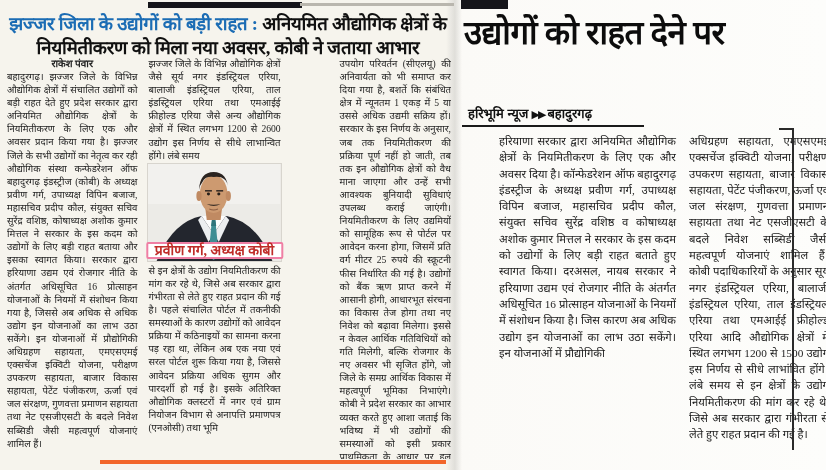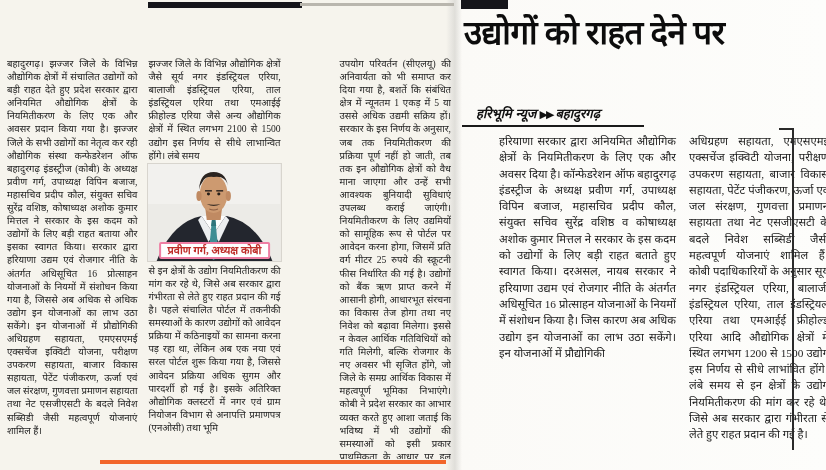--- a/index.html
+++ b/index.html
@@ -24,30 +24,30 @@
   .lcol{font-size:9.6px;line-height:13.1px;text-align:justify;color:#242424;}
   .lcol1{width:151px;}
   .lcol2{width:153px;}
   .lcol3{width:129px;margin-left:48px;}
   .byline-left{text-align:center;font-weight:bold;font-size:10px;line-height:13px;}
   .photo{position:relative;width:100%;height:97px;margin:2px 0 3px 0;background:#eceae5;
     outline:1px solid #d8d5ce;}
   .photo svg{display:block;width:100%;height:100%;}
   .photo-caption{position:absolute;left:50%;bottom:2px;transform:translateX(-50%);
     background:#ffffff;border:2px solid #ef7fa4;border-radius:2px;
-    color:#bf2c28;font-weight:bold;font-size:11px;line-height:11px;
+    color:#bf2c28;font-weight:bold;font-size:14px;line-height:11px;
     padding:1px 7px;white-space:nowrap;}
   .orange-rule{position:absolute;left:100px;top:460px;width:346px;height:4px;background:#f2662a;}
   
   .art-right{position:absolute;left:456px;top:0;width:370px;height:470px;}
   .bar-black-right{position:absolute;left:5px;top:0;width:47px;height:9px;background:#15151a;}
   .hl-right{position:absolute;left:8px;top:12px;width:354px;
     font-size:33px;font-weight:bold;line-height:1.28;color:#0c0c0c;letter-spacing:-0.5px;}
-  .byline-right{position:absolute;left:20px;top:104px;font-size:13px;font-weight:bold;color:#111;
-    font-family:"Liberation Sans","DejaVu Sans",sans-serif;font-style:italic;}
+  .byline-right{position:absolute;left:12px;top:104px;font-size:13px;font-weight:bold;color:#111;
+    font-family:"Liberation Sans","DejaVu Sans",sans-serif;}
   .byline-right .arrows{font-size:11px;letter-spacing:-2px;padding:0 3px;}
   .byline-rule{position:absolute;left:6px;top:125px;width:182px;height:2px;background:#1a1a1a;}
   .cols-right{position:absolute;left:8px;top:133px;width:330px;height:330px;
     display:flex;gap:13px;overflow:hidden;margin-left:35px;}
   .rcol{font-size:11.3px;line-height:16.3px;text-align:justify;color:#1d1d1d;}
   .rcol1{width:177px;}
   .rcol2{width:140px;}
   .vrule{position:absolute;left:336px;top:128px;width:2px;height:322px;background:#2a2a2a;}
   .vrule-tick{position:absolute;left:323px;top:128px;width:15px;height:2px;background:#2a2a2a;}
 </style>
@@ -55,28 +55,33 @@
 <body>
 
 <div class="page">
 
   <div class="gutter-shadow"></div>
 
   <div class="art-left">
     <div class="bar-black-left"></div>
     <div class="bar-gray-left"></div>
 
+    <div class="hl-left">
+      <span class="blue">झज्जर जिला के उद्योगों को बड़ी राहत :</span>
+      <span class="black">अनियमित औद्योगिक क्षेत्रों के नियमितीकरण को मिला नया अवसर, कोबी ने जताया आभार</span>
+    </div>
 
     <div class="cols-left">
       <div class="lcol lcol1">
+        <div class="byline-left">राकेश पंवार</div>
         <span>बहादुरगढ़। झज्जर जिले के विभिन्न औद्योगिक क्षेत्रों में संचालित उद्योगों को बड़ी राहत देते हुए प्रदेश सरकार द्वारा अनियमित औद्योगिक क्षेत्रों के नियमितीकरण के लिए एक और अवसर प्रदान किया गया है। झज्जर जिले के सभी उद्योगों का नेतृत्व कर रही औद्योगिक संस्था कन्फेडरेशन ऑफ बहादुरगढ़ इंडस्ट्रीज (कोबी) के अध्यक्ष प्रवीण गर्ग, उपाध्यक्ष विपिन बजाज, महासचिव प्रदीप कौल, संयुक्त सचिव सुरेंद्र वशिष्ठ, कोषाध्यक्ष अशोक कुमार मित्तल ने सरकार के इस कदम को उद्योगों के लिए बड़ी राहत बताया और इसका स्वागत किया। सरकार द्वारा हरियाणा उद्यम एवं रोजगार नीति के अंतर्गत अधिसूचित 16 प्रोत्साहन योजनाओं के नियमों में संशोधन किया गया है, जिससे अब अधिक से अधिक उद्योग इन योजनाओं का लाभ उठा सकेंगे। इन योजनाओं में प्रौद्योगिकी अधिग्रहण सहायता, एमएसएमई एक्सचेंज इक्विटी योजना, परीक्षण उपकरण सहायता, बाजार विकास सहायता, पेटेंट पंजीकरण, ऊर्जा एवं जल संरक्षण, गुणवत्ता प्रमाणन सहायता तथा नेट एसजीएसटी के बदले निवेश सब्सिडी जैसी महत्वपूर्ण योजनाएं शामिल हैं।</span>
       </div>
 
       <div class="lcol lcol2">
-        <span>झज्जर जिले के विभिन्न औद्योगिक क्षेत्रों जैसे सूर्य नगर इंडस्ट्रियल एरिया, बालाजी इंडस्ट्रियल एरिया, ताल इंडस्ट्रियल एरिया तथा एमआईई फ्रीहोल्ड एरिया जैसे अन्य औद्योगिक क्षेत्रों में स्थित लगभग 2100 से 1500 उद्योग इस निर्णय से सीधे लाभान्वित होंगे। लंबे समय</span>
+        <span>झज्जर जिले के विभिन्न औद्योगिक क्षेत्रों जैसे सूर्य नगर इंडस्ट्रियल एरिया, बालाजी इंडस्ट्रियल एरिया, ताल इंडस्ट्रियल एरिया तथा एमआईई फ्रीहोल्ड एरिया जैसे अन्य औद्योगिक क्षेत्रों में स्थित लगभग 1200 से 2600 उद्योग इस निर्णय से सीधे लाभान्वित होंगे। लंबे समय</span>
         <div class="photo">
           <svg viewBox="0 0 153 97" preserveAspectRatio="none">
             <rect x="0" y="0" width="153" height="97" fill="#ecebe7"></rect>
             <rect x="0" y="0" width="153" height="40" fill="#f2f1ee"></rect>
 
             <path d="M10 97 Q28 58 62 52 L91 52 Q126 58 144 97 Z" fill="#23262e"></path>
 
             <path d="M62 52 L76 70 L90 52 Z" fill="#fdfdfd"></path>
             <path d="M62 52 L76 70 L70 78 L58 56 Z" fill="#eceef0"></path>
             <path d="M90 52 L76 70 L82 78 L94 56 Z" fill="#eceef0"></path>

